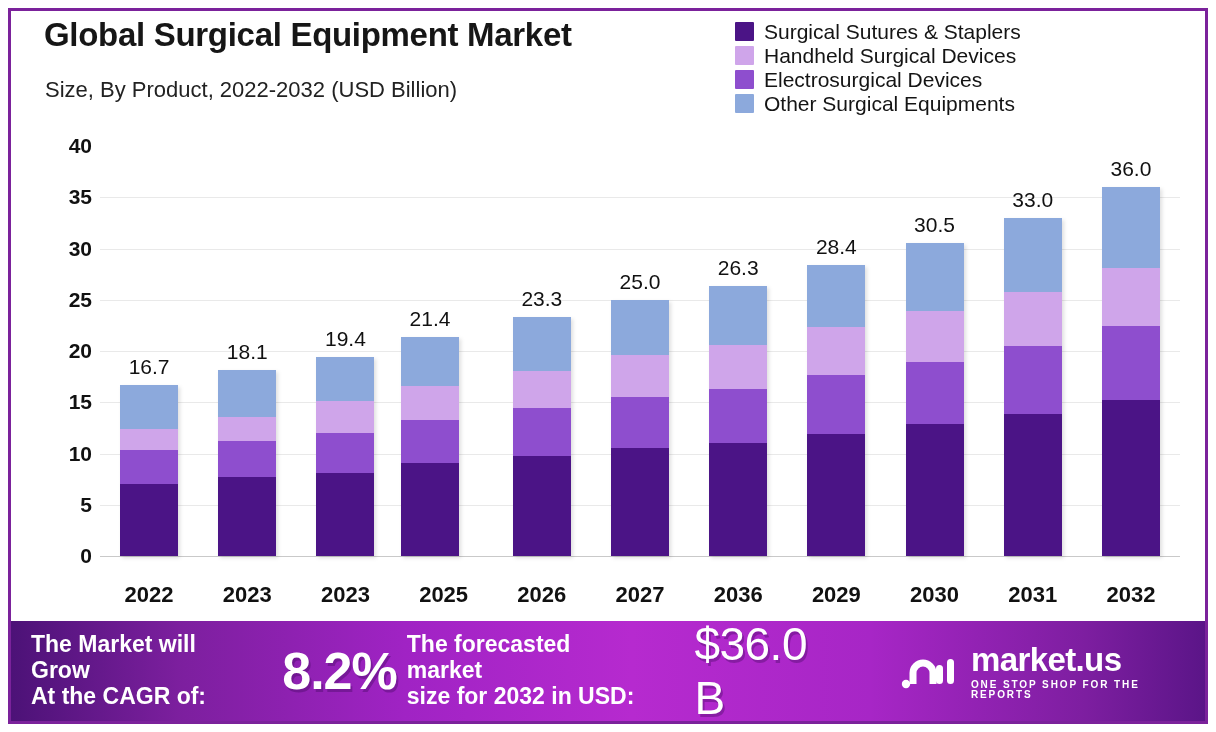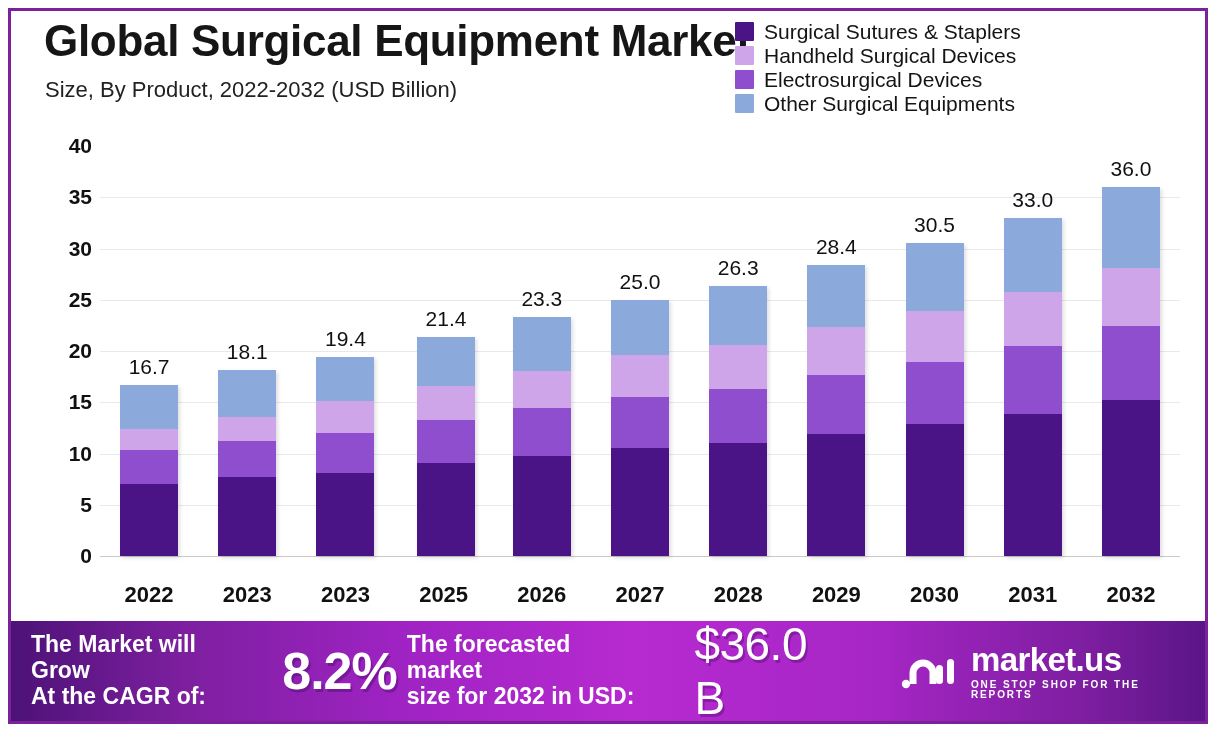--- a/index.html
+++ b/index.html
@@ -21,21 +21,21 @@
     left: 8px; top: 8px;
     width: 1200px; height: 716px;
     border: 3px solid #7B229B;
     background: #ffffff;
   }
 
   
   .chart-title {
     position: absolute;
     left: 44px; top: 16px;
-    font-size: 44px;
+    font-size: 33px;
     font-weight: bold;
     color: #161616;
     letter-spacing: -0.3px;
     white-space: nowrap;
   }
   .chart-subtitle {
     position: absolute;
     left: 45px; top: 77px;
     font-size: 22px;
     font-weight: normal;
@@ -275,21 +275,21 @@
         </div>
         <div class="bar-col" style="left: 216.455px; bottom: 14px;">
           <div class="bar-stack">
             <div class="seg" style="height: 44.075px; background: rgb(140, 169, 220);"></div>
             <div class="seg" style="height: 31.775px; background: rgb(207, 165, 234);"></div>
             <div class="seg" style="height: 39.975px; background: rgb(142, 78, 206);"></div>
             <div class="seg" style="height: 83.025px; background: rgb(75, 20, 134);"></div>
             <div class="bar-total">19.4</div>
           </div>
         </div>
-        <div class="bar-col" style="left: 317px; bottom: 14px;">
+        <div class="bar-col" style="left: 301px; bottom: 14px;">
           <div class="bar-stack">
             <div class="seg" style="height: 49.2px; background: rgb(140, 169, 220);"></div>
             <div class="seg" style="height: 33.825px; background: rgb(207, 165, 234);"></div>
             <div class="seg" style="height: 43.05px; background: rgb(142, 78, 206);"></div>
             <div class="seg" style="height: 93.275px; background: rgb(75, 20, 134);"></div>
             <div class="bar-total">21.4</div>
           </div>
         </div>
         <div class="bar-col" style="left: 412.818px; bottom: 14px;">
           <div class="bar-stack">
@@ -355,21 +355,21 @@
           </div>
         </div>
       </div>
     <div id="x-axis">
         <div class="x-label" style="left: 109.091px;">2022</div>
         <div class="x-label" style="left: 207.273px;">2023</div>
         <div class="x-label" style="left: 305.455px;">2023</div>
         <div class="x-label" style="left: 403.636px;">2025</div>
         <div class="x-label" style="left: 501.818px;">2026</div>
         <div class="x-label" style="left: 600px;">2027</div>
-        <div class="x-label" style="left: 698.182px;">2028</div>
+        <div class="x-label" style="left: 698.182px;">2036</div>
         <div class="x-label" style="left: 796.364px;">2029</div>
         <div class="x-label" style="left: 894.545px;">2030</div>
         <div class="x-label" style="left: 992.727px;">2031</div>
         <div class="x-label" style="left: 1090.91px;">2032</div>
       </div>
   </div>
 
   <div class="banner">
     <div class="banner-text b-cagr-label">The Market will Grow
 At the CAGR of:</div>

